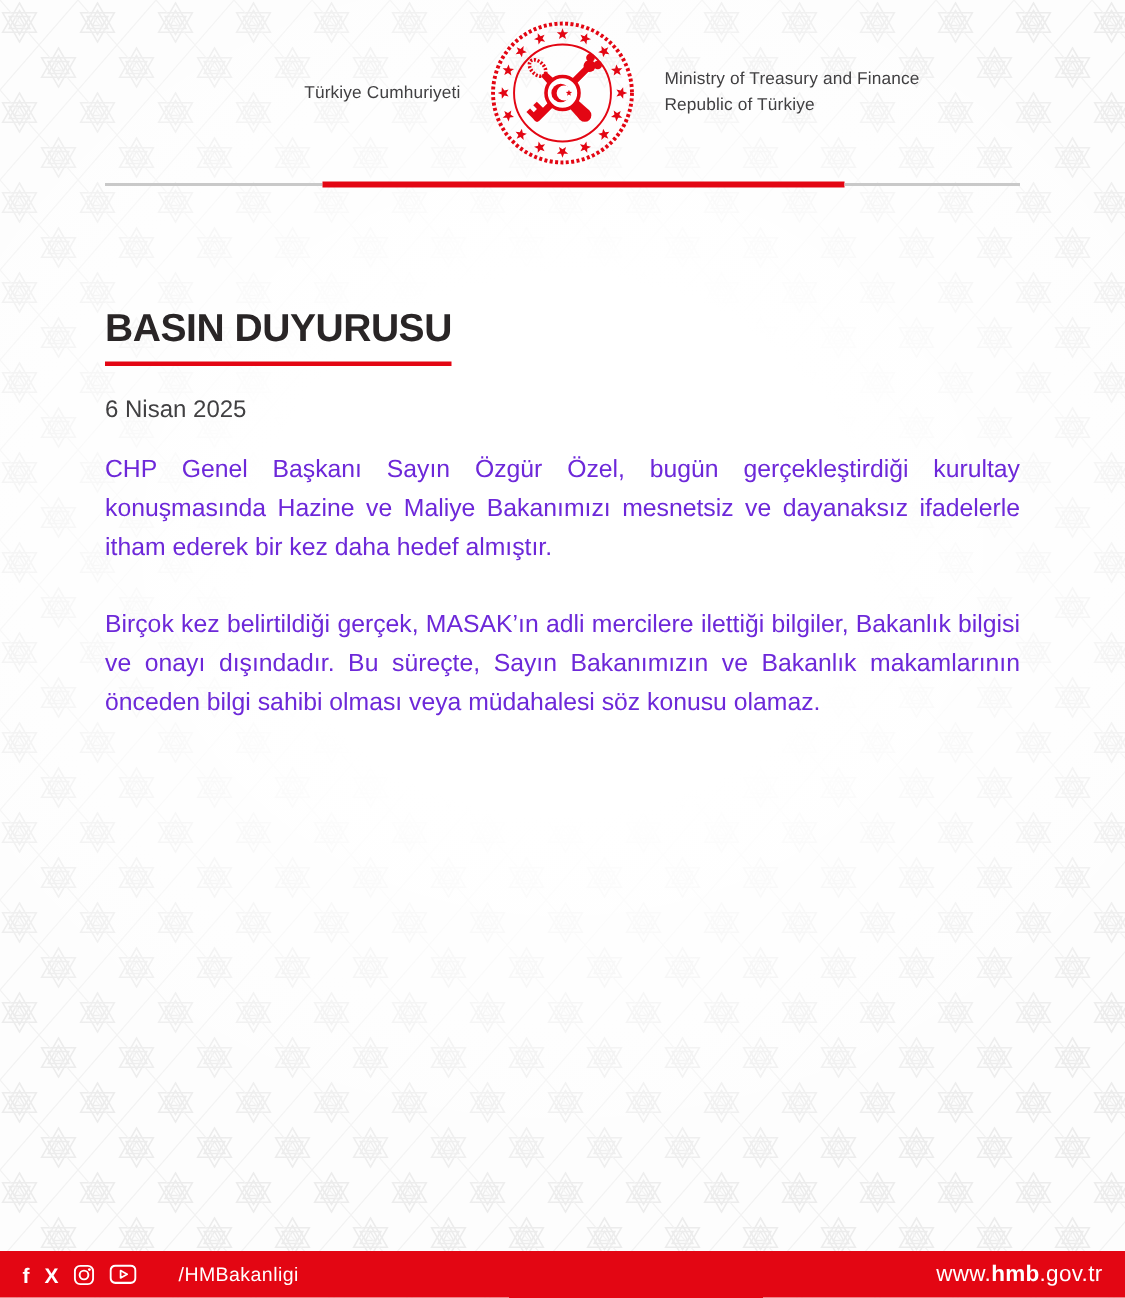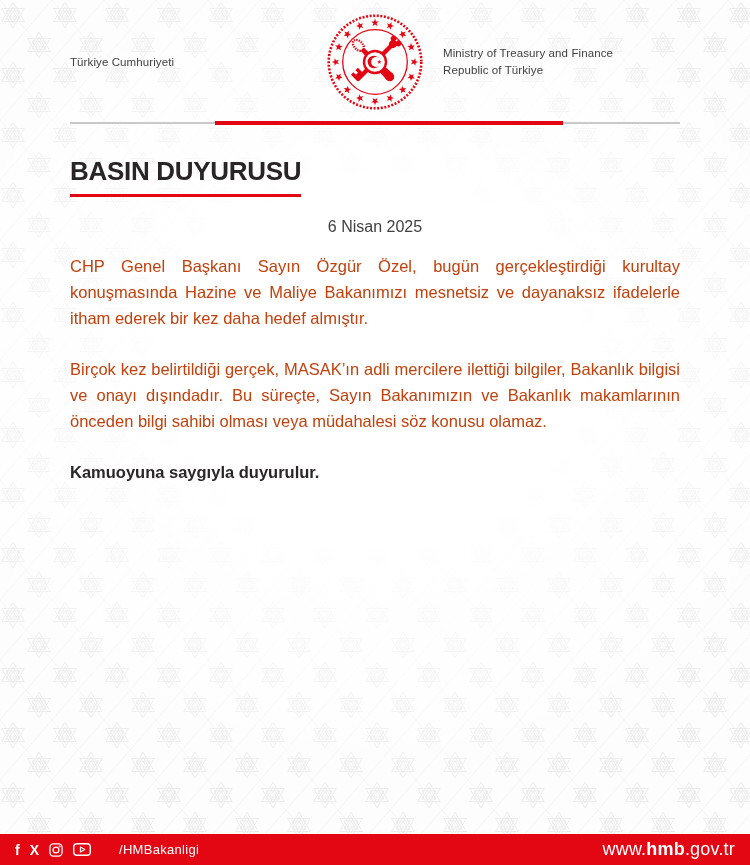--- a/index.html
+++ b/index.html
@@ -15,59 +15,59 @@
     background:radial-gradient(ellipse 68% 52% at 50% 42%, #ffffff 40%, rgba(255,255,255,0) 100%);
   }
   .page{position:relative;z-index:1;padding:0 70px;}
 
   
   .header{
     display:grid;grid-template-columns:1fr auto 1fr;align-items:center;
     column-gap:18px;padding-top:12px;
   }
   .org{font-size:11.5px;line-height:17px;color:#414042;letter-spacing:0.1px;}
-  .org-tr{text-align:left;}
+  .org-tr{text-align:right;}
   .org-en{text-align:left;}
   .emblem{display:block;}
 
   
   .divider{display:flex;align-items:center;margin-top:9px;}
   .d-gray{height:2px;background:#c9c9c9;}
   .d-left{width:145px;}
   .d-right{flex:1;}
   .d-red{width:348px;height:4px;background:#e30613;}
 
   
-  .doc{padding-top:31px;}
+  .doc{padding-top:31px;margin-top:47px;}
   .doc-title{
     display:inline-block;margin:0;
     font-size:26px;font-weight:700;letter-spacing:-0.3px;color:#292526;
     padding-bottom:7px;border-bottom:3px solid #e30613;
   }
-  .doc-date{margin-top:21px;text-align:center;font-size:16px;color:#414042;}
+  .doc-date{margin-top:21px;text-align:left;font-size:16px;color:#414042;}
   .doc p{
     margin:0 0 25px 0;
-    font-size:16.5px;line-height:26px;color:#c2410c;
+    font-size:16.5px;line-height:26px;color:#6d28d9;
     text-align:justify;
   }
   .doc p.first{margin-top:17px;}
   .doc p.closing{font-weight:700;color:#2b2728;text-align:left;}
 
   
   .footer{
     position:absolute;left:0;right:0;bottom:0;height:31px;z-index:2;
     background:#e30613;color:#ffffff;
     display:flex;align-items:center;justify-content:space-between;
     padding:0 15px;box-sizing:border-box;
   }
   .social{display:flex;align-items:center;gap:10px;}
   .glyph{font-weight:700;font-size:14px;line-height:1;}
   .social svg{display:block;}
   .handle{font-size:13px;letter-spacing:0.3px;margin-left:18px;}
-  .website{font-size:18px;letter-spacing:0.2px;}
+  .website{font-size:15px;letter-spacing:0.2px;}
   .website b{font-weight:700;}
 </style>
 </head>
 <body>
 
 <svg class="bg-pattern" width="750" height="865">
   <defs>
     <g id="m6" fill="none" stroke="#ececec" stroke-width="1">
       <path d="M0,-13 L11.26,6.5 L-11.26,6.5 Z"></path>
       <path d="M0,13 L11.26,-6.5 L-11.26,-6.5 Z"></path>
@@ -150,21 +150,20 @@
     <span class="d-red"></span>
     <span class="d-gray d-right"></span>
   </div>
 
   <main class="doc">
     <h1 class="doc-title">BASIN DUYURUSU</h1>
     <div class="doc-date">6 Nisan 2025</div>
 
     <p class="first">CHP Genel Başkanı Sayın Özgür Özel, bugün gerçekleştirdiği kurultay konuşmasında Hazine ve Maliye Bakanımızı mesnetsiz ve dayanaksız ifadelerle itham ederek bir kez daha hedef almıştır.</p>
     <p>Birçok kez belirtildiği gerçek, MASAK’ın adli mercilere ilettiği bilgiler, Bakanlık bilgisi ve onayı dışındadır. Bu süreçte, Sayın Bakanımızın ve Bakanlık makamlarının önceden bilgi sahibi olması veya müdahalesi söz konusu olamaz.</p>
-    <p class="closing">Kamuoyuna saygıyla duyurulur.</p>
   </main>
 
 </div>
 
 <footer class="footer">
   <div class="social">
     <span class="glyph">f</span>
     <span class="glyph">X</span>
     <svg width="14" height="14" viewBox="0 0 24 24">
       <rect x="1.6" y="1.6" width="20.8" height="20.8" rx="6" fill="none" stroke="#ffffff" stroke-width="2.2"></rect>

